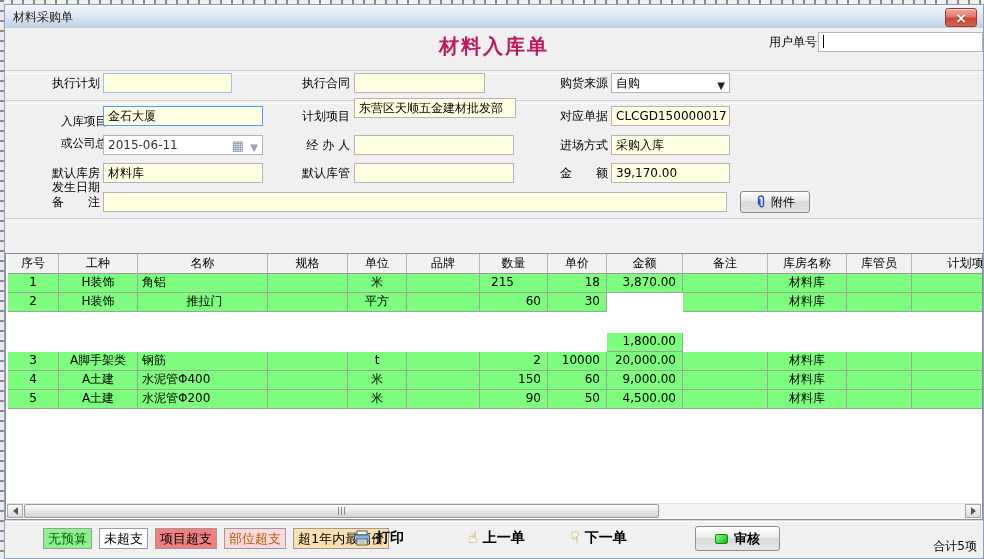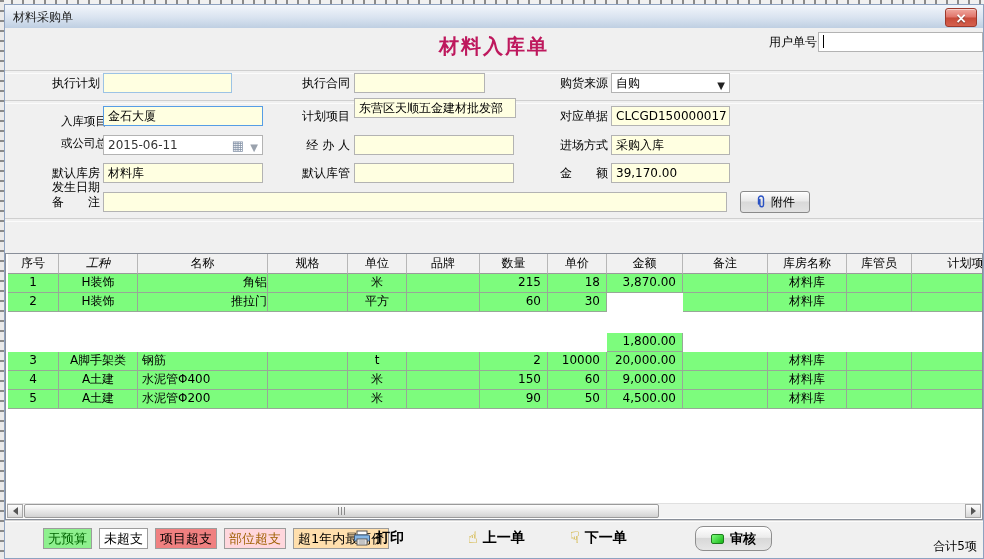--- a/index.html
+++ b/index.html
@@ -56,21 +56,21 @@
   .sb-thumb{position:absolute;left:17px;top:0;width:635px;height:14px;box-sizing:border-box;border:1px solid #9a9a9a;
     background:linear-gradient(#fefefe,#d2d2d2);border-radius:2px;display:flex;align-items:center;justify-content:center;cursor:grab;}
   .grip{width:8px;height:8px;background:repeating-linear-gradient(90deg,#8b8b8b 0 1px,transparent 1px 3px);}
   
   .statusbar{position:absolute;left:0;top:515px;right:0;bottom:0;background:#f0f0f0;border-top:1px solid #d5d5d5;
     box-shadow:inset 0 1px #fbfbfb;}
   .legend{position:absolute;left:38px;top:7px;display:flex;gap:7px;}
   .chip{display:inline-block;padding:1px 4px;border:1px solid #9c9c9c;font-size:13px;line-height:17px;white-space:nowrap;}
   .tool{position:absolute;top:8px;display:flex;align-items:center;gap:5px;font-size:14px;font-weight:bold;cursor:pointer;}
   .hand{font-size:16px;line-height:16px;color:#c9a002;font-weight:normal;}
-  .audit-btn{position:absolute;left:690px;top:5px;width:77px;height:25px;box-sizing:border-box;border:1px solid #8e8e8e;border-radius:8px;
+  .audit-btn{position:absolute;left:690px;top:5px;width:85px;height:25px;box-sizing:border-box;border:1px solid #8e8e8e;border-radius:3px;
     background:linear-gradient(#ffffff,#ececec 45%,#d8d8d8 50%,#e6e6e6);box-shadow:inset 0 1px #fff;
     display:flex;align-items:center;justify-content:center;gap:6px;font-size:13px;font-weight:bold;cursor:pointer;}
   .audit-ic{width:13px;height:10px;border:1px solid #1d7a1d;border-radius:2px;
     background:linear-gradient(135deg,#7dff7d,#16b616);box-sizing:border-box;}
   .total{position:absolute;right:6px;bottom:3px;font-size:12px;}
   svg{display:block;}
 </style>
 </head>
 <body>
 
@@ -147,53 +147,53 @@
       <span>附件</span>
     </div>
 
     <div class="groove" style="top:190px;"></div>
   </div>
 
   <div class="grid-panel">
     <div class="grid">
       <div class="ghead" id="grid-header">
           <div class="hcell" style="width: 51px;">序号</div>
-          <div class="hcell" style="width: 79px; font-style: italic;">工种</div>
+          <div class="hcell" style="width: 79px;">工种</div>
           <div class="hcell" style="width: 130px;">名称</div>
           <div class="hcell" style="width: 80px;">规格</div>
           <div class="hcell" style="width: 59px;">单位</div>
           <div class="hcell" style="width: 73px;">品牌</div>
           <div class="hcell" style="width: 68px;">数量</div>
           <div class="hcell" style="width: 59px;">单价</div>
           <div class="hcell" style="width: 76px;">金额</div>
           <div class="hcell" style="width: 85px;">备注</div>
           <div class="hcell" style="width: 79px;">库房名称</div>
           <div class="hcell" style="width: 65px;">库管员</div>
           <div class="hcell" style="width: 120px;">计划项目</div>
         </div>
       <div id="grid-body">
           <div class="grow">
             <div class="gcell" style="width: 51px; text-align: center;">1</div>
             <div class="gcell" style="width: 79px; text-align: center;">H装饰</div>
-            <div class="gcell" style="width: 130px; text-align: right; padding-left: 4px;">角铝</div>
+            <div class="gcell" style="width: 130px; text-align: left; padding-left: 4px;">角铝</div>
             <div class="gcell" style="width: 80px; text-align: center;"></div>
             <div class="gcell" style="width: 59px; text-align: center;">米</div>
             <div class="gcell" style="width: 73px; text-align: center;"></div>
-            <div class="gcell" style="width: 68px; text-align: right; padding-right: 6px;">215</div>
+            <div class="gcell" style="width: 68px; text-align: center; padding-right: 22px;">215</div>
             <div class="gcell" style="width: 59px; text-align: right; padding-right: 6px;">18</div>
             <div class="gcell" style="width: 76px; text-align: right; padding-right: 6px;">3,870.00</div>
             <div class="gcell" style="width: 85px; text-align: center;"></div>
             <div class="gcell" style="width: 79px; text-align: center;">材料库</div>
             <div class="gcell" style="width: 65px; text-align: center;"></div>
             <div class="gcell" style="width: 120px; text-align: left; padding-left: 4px;"></div>
           </div>
           <div class="grow">
             <div class="gcell" style="width: 51px; text-align: center;">2</div>
             <div class="gcell" style="width: 79px; text-align: center;">H装饰</div>
-            <div class="gcell" style="width: 130px; text-align: right; padding-left: 4px;">推拉门</div>
+            <div class="gcell" style="width: 130px; text-align: center; padding-left: 4px;">推拉门</div>
             <div class="gcell" style="width: 80px; text-align: center;"></div>
             <div class="gcell" style="width: 59px; text-align: center;">平方</div>
             <div class="gcell" style="width: 73px; text-align: center;"></div>
             <div class="gcell" style="width: 68px; text-align: right; padding-right: 6px;">60</div>
             <div class="gcell" style="width: 59px; text-align: right; padding-right: 6px;">30</div>
             <div class="gcell" style="width: 76px; text-align: right; padding-right: 6px; margin-top: 40px;">1,800.00</div>
             <div class="gcell" style="width: 85px; text-align: center;"></div>
             <div class="gcell" style="width: 79px; text-align: center;">材料库</div>
             <div class="gcell" style="width: 65px; text-align: center;"></div>
             <div class="gcell" style="width: 120px; text-align: left; padding-left: 4px;"></div>

